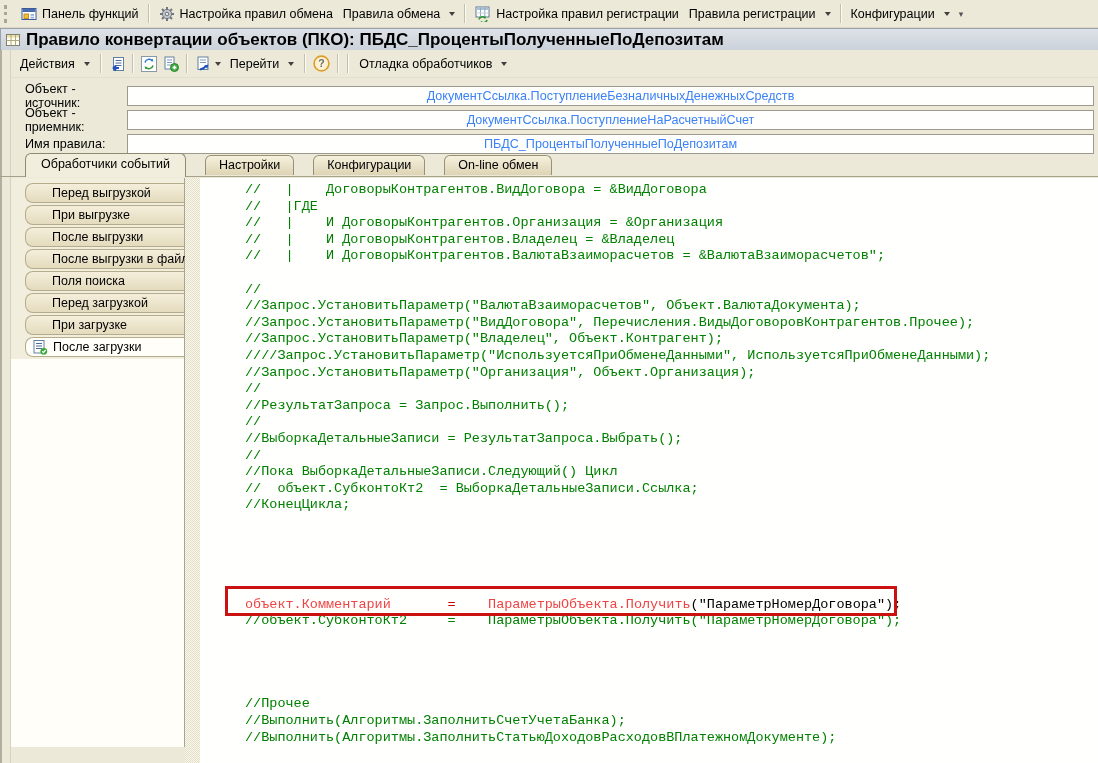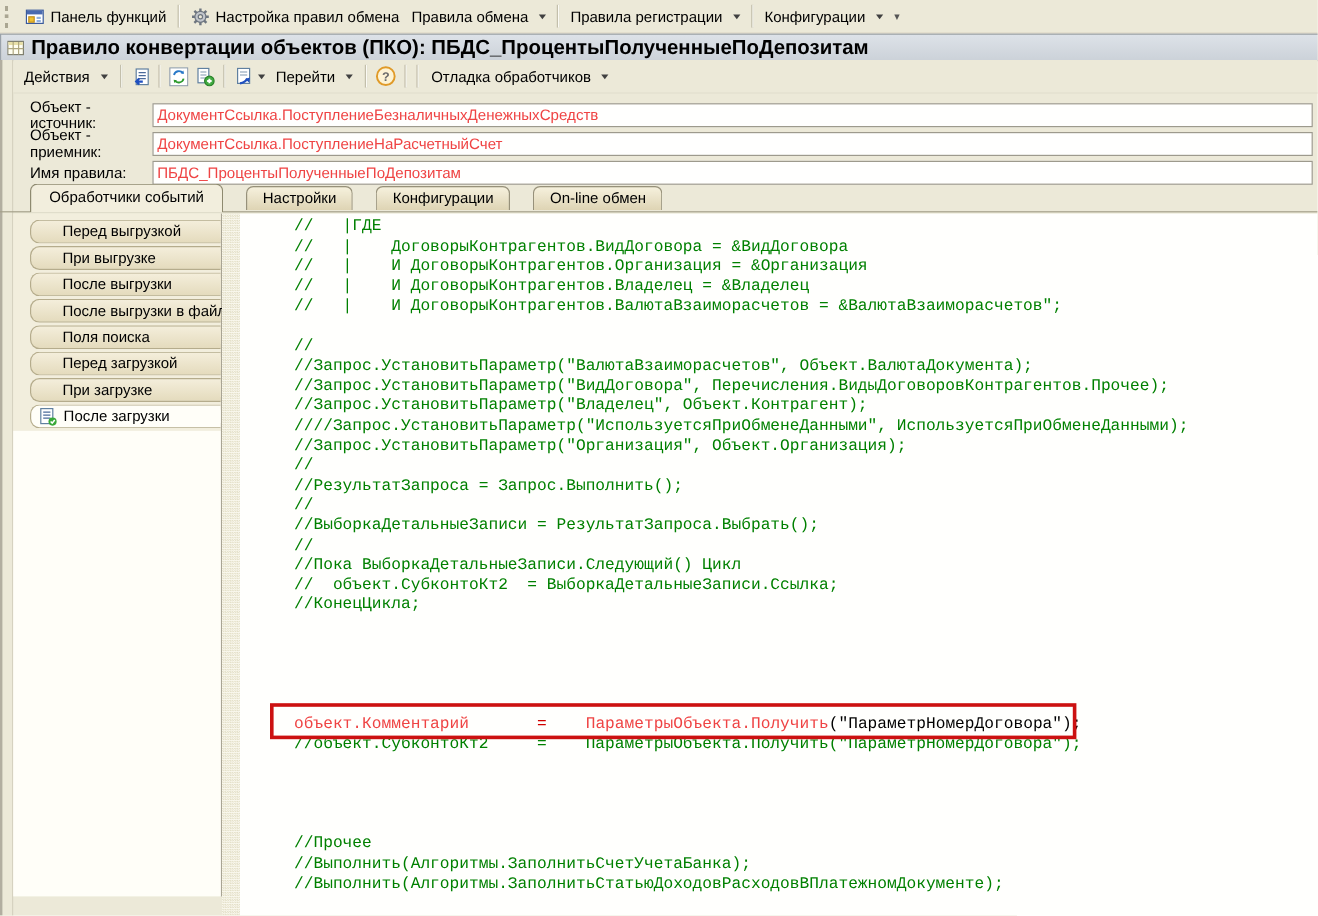--- a/index.html
+++ b/index.html
@@ -27,21 +27,21 @@
   .frame-left{position:absolute;left:0;top:50px;width:11px;height:713px;background:#ece9d8;border-left:2px solid #b2aea0;border-right:1px solid #d6d2c0;box-sizing:border-box;}
 
   .win-toolbar{position:absolute;top:50px;left:11px;width:1087px;height:27px;display:flex;align-items:center;background:#ece9d8;padding-left:3px;border-bottom:1px solid #e2dfce;}
   .win-toolbar .tbtn{padding:2px 6px;}
   .ibtn{display:flex;align-items:center;padding:2px 3px;height:21px;}
 
   
   .form{position:absolute;top:77px;left:11px;width:1087px;height:77px;}
   .frow{position:absolute;left:0;right:0;height:24px;display:flex;align-items:center;}
   .frow .flabel{position:absolute;left:14px;width:100px;font-size:12.6px;}
-  .frow input{position:absolute;left:116px;right:4px;height:18px;border:1px solid #9d9a8d;background:#fffffe;font-family:"Liberation Sans",sans-serif;font-size:12.6px;padding:0 3px;color:#ef4444;}
+  .frow input{position:absolute;left:116px;right:4px;height:18px;border:1px solid #9d9a8d;background:#fffffe;font-family:"Liberation Sans",sans-serif;font-size:12.6px;padding:0 3px;color:#3b82f6;text-align:center;}
 
   
   .tabs{position:absolute;top:154px;left:11px;right:0;height:22px;display:flex;align-items:center;padding-left:14px;gap:19px;}
   .tab{height:19px;line-height:18px;padding:0 13px;background:linear-gradient(#f6f1dd,#ded4b4);border:1px solid #97917a;border-bottom:none;border-radius:6px 6px 0 0;font-size:12.5px;white-space:nowrap;}
   .tab.active{height:23px;line-height:21px;background:#f2eedd;border-color:#8e8a70;position:relative;z-index:3;padding:0 15px;}
 
   
   .content{position:absolute;top:176px;left:0;right:0;bottom:0;border-top:1px solid #a5a18b;}
   .sidebar{position:absolute;left:11px;top:1px;bottom:16px;width:174px;border-right:1px solid #a8a494;display:flex;flex-direction:column;box-sizing:border-box;}
   .side-tabs{background:#f2eedd;padding:5px 0 0 14px;}
@@ -102,20 +102,35 @@
             </svg>
           </span>
           <span class="lbl">Настройка правил обмена</span>
         </div>
         <div class="tbtn">
           <span class="lbl">Правила обмена</span>
           <span class="dd"></span>
         </div>
         <span class="sep"></span>
         <div class="tbtn">
+          <span class="icn">
+            <svg width="16" height="16">
+              <rect x="1" y="1" width="13" height="10" fill="#fff" stroke="#607890"></rect>
+              <rect x="1.5" y="1.5" width="12" height="2.5" fill="#a8c0d8"></rect>
+              <line x1="5.5" y1="1.5" x2="5.5" y2="11" stroke="#90a8c0"></line>
+              <line x1="9.8" y1="1.5" x2="9.8" y2="11" stroke="#90a8c0"></line>
+              <line x1="1" y1="7" x2="14" y2="7" stroke="#c0d0e0"></line>
+              <path d="M4 13.5 a3.5 3.5 0 0 1 6-1.5" stroke="#2d9a2d" fill="none" stroke-width="1.5"></path>
+              <path d="M10.5 10 l0.4 2.6 -2.6-0.5 z" fill="#2d9a2d"></path>
+              <path d="M12 14 a3.5 3.5 0 0 1-6 1.5" stroke="#2d9a2d" fill="none" stroke-width="1.5"></path>
+            </svg>
+          </span>
+          <span class="lbl">Настройка правил регистрации</span>
+        </div>
+        <div class="tbtn">
           <span class="lbl">Правила регистрации</span>
           <span class="dd"></span>
         </div>
         <span class="sep"></span>
         <div class="tbtn">
           <span class="lbl">Конфигурации</span>
           <span class="dd"></span>
         </div>
       </div>
     <span class="overflow">▾</span>
@@ -270,22 +285,22 @@
               </svg>
             </span>
             <span class="lbl">После загрузки</span>
           </div>
         </div>
       <div class="side-rest"></div>
     </div>
     <div class="scrollstrip"></div>
     <div class="code-area">
       <div class="code-lines">
+          <div class="cline comment">//   |    ДоговорыКонтрагентов.ВидДоговора = &amp;ВидДоговора</div>
           <div class="cline comment">//   |ГДЕ</div>
-          <div class="cline comment">//   |    ДоговорыКонтрагентов.ВидДоговора = &amp;ВидДоговора</div>
           <div class="cline comment">//   |    И ДоговорыКонтрагентов.Организация = &amp;Организация</div>
           <div class="cline comment">//   |    И ДоговорыКонтрагентов.Владелец = &amp;Владелец</div>
           <div class="cline comment">//   |    И ДоговорыКонтрагентов.ВалютаВзаиморасчетов = &amp;ВалютаВзаиморасчетов";</div>
           <div class="cline">&nbsp;</div>
           <div class="cline comment">//</div>
           <div class="cline comment">//Запрос.УстановитьПараметр("ВалютаВзаиморасчетов", Объект.ВалютаДокумента);</div>
           <div class="cline comment">//Запрос.УстановитьПараметр("ВидДоговора", Перечисления.ВидыДоговоровКонтрагентов.Прочее);</div>
           <div class="cline comment">//Запрос.УстановитьПараметр("Владелец", Объект.Контрагент);</div>
           <div class="cline comment">////Запрос.УстановитьПараметр("ИспользуетсяПриОбменеДанными", ИспользуетсяПриОбменеДанными);</div>
           <div class="cline comment">//Запрос.УстановитьПараметр("Организация", Объект.Организация);</div>

